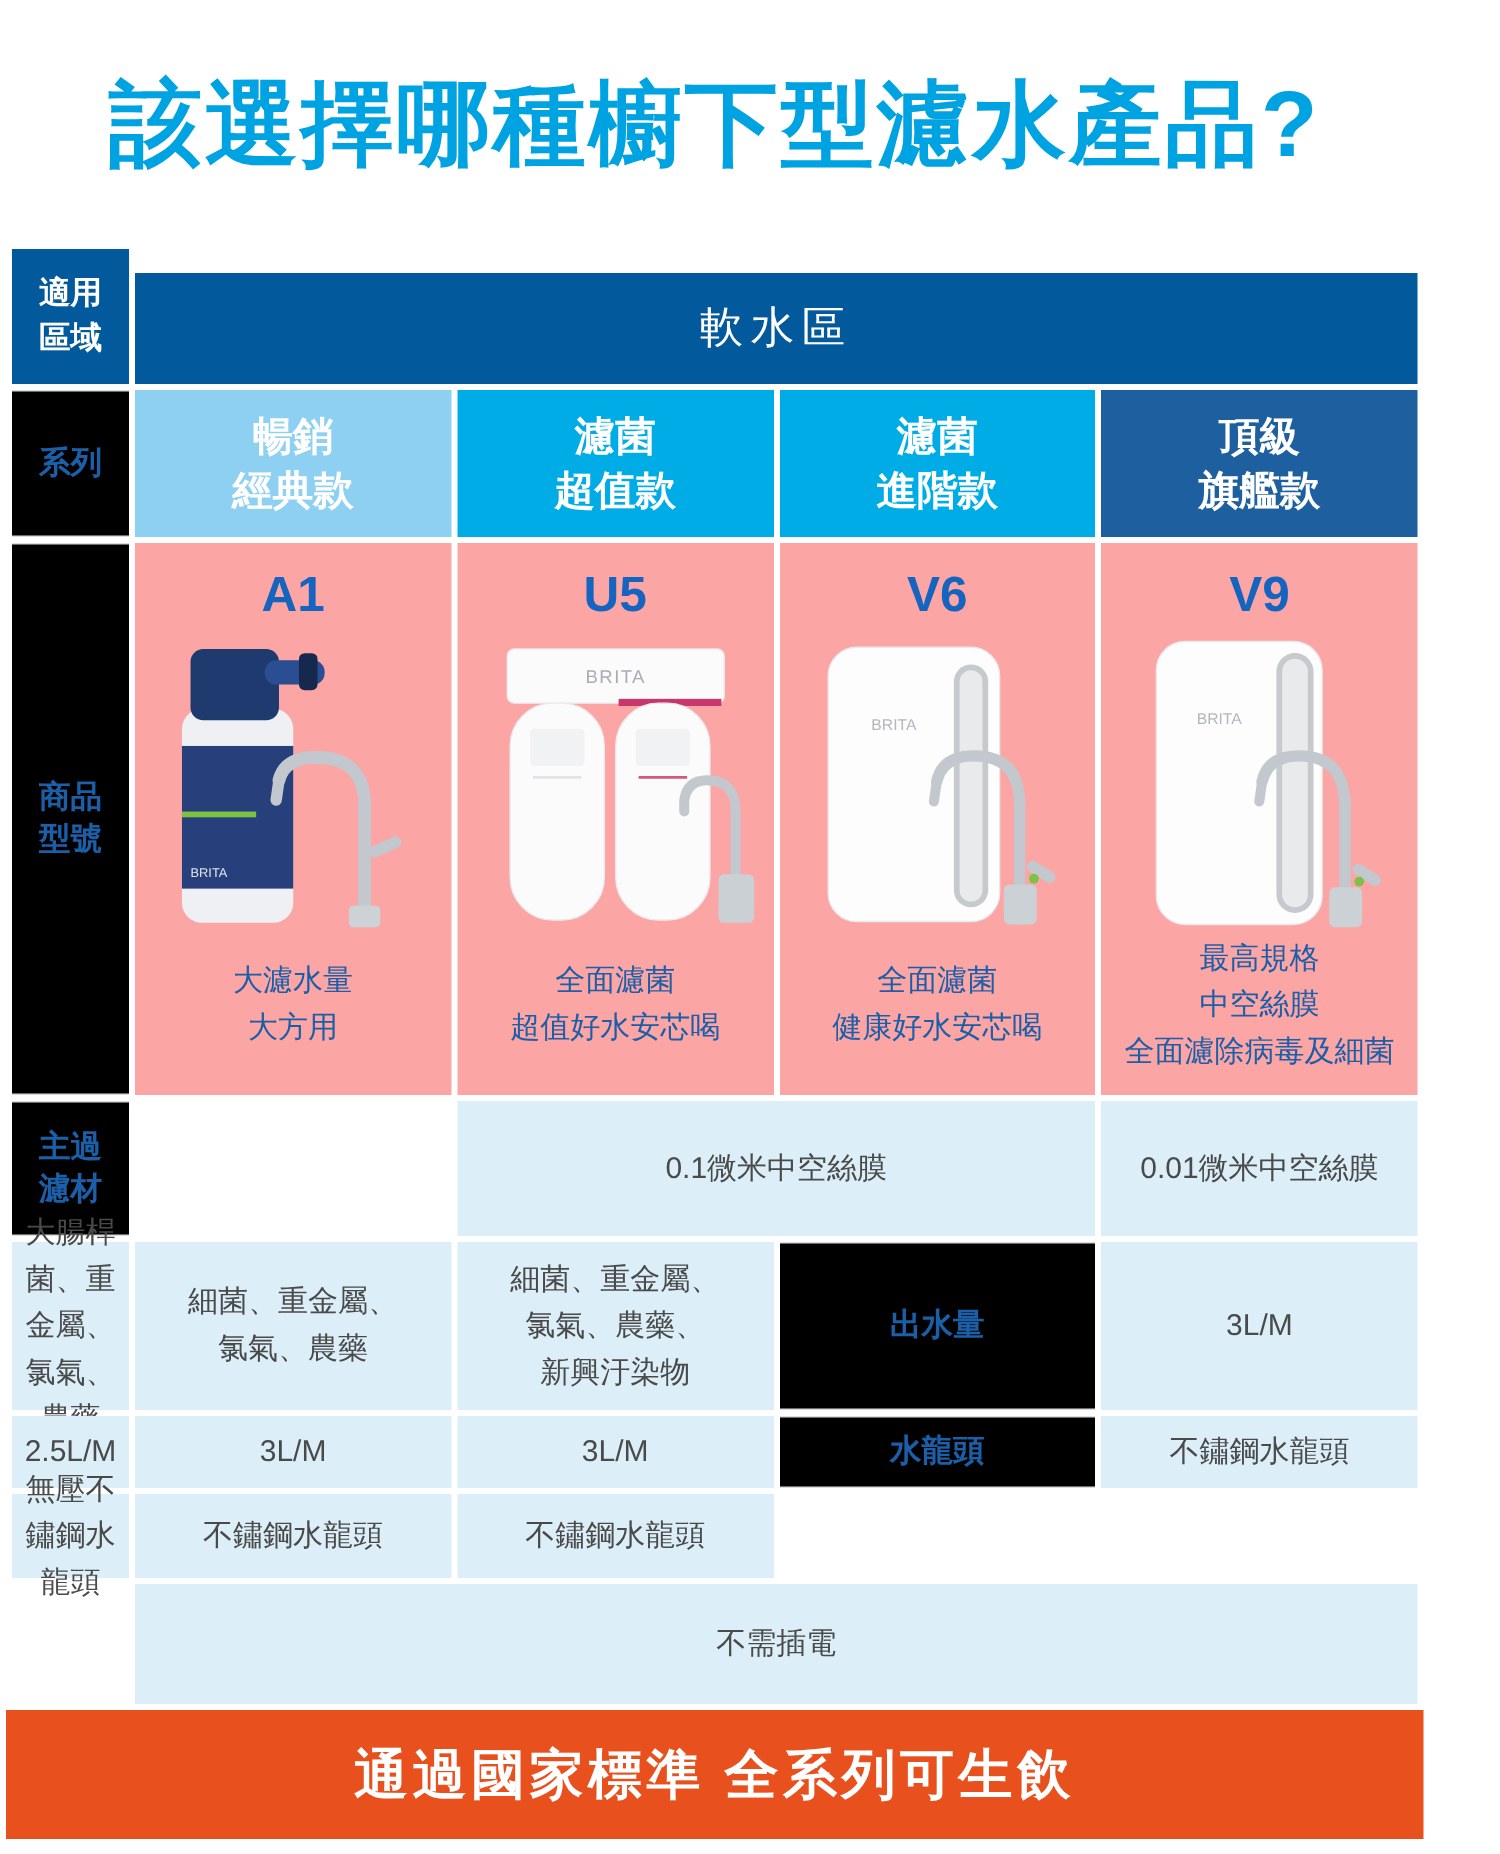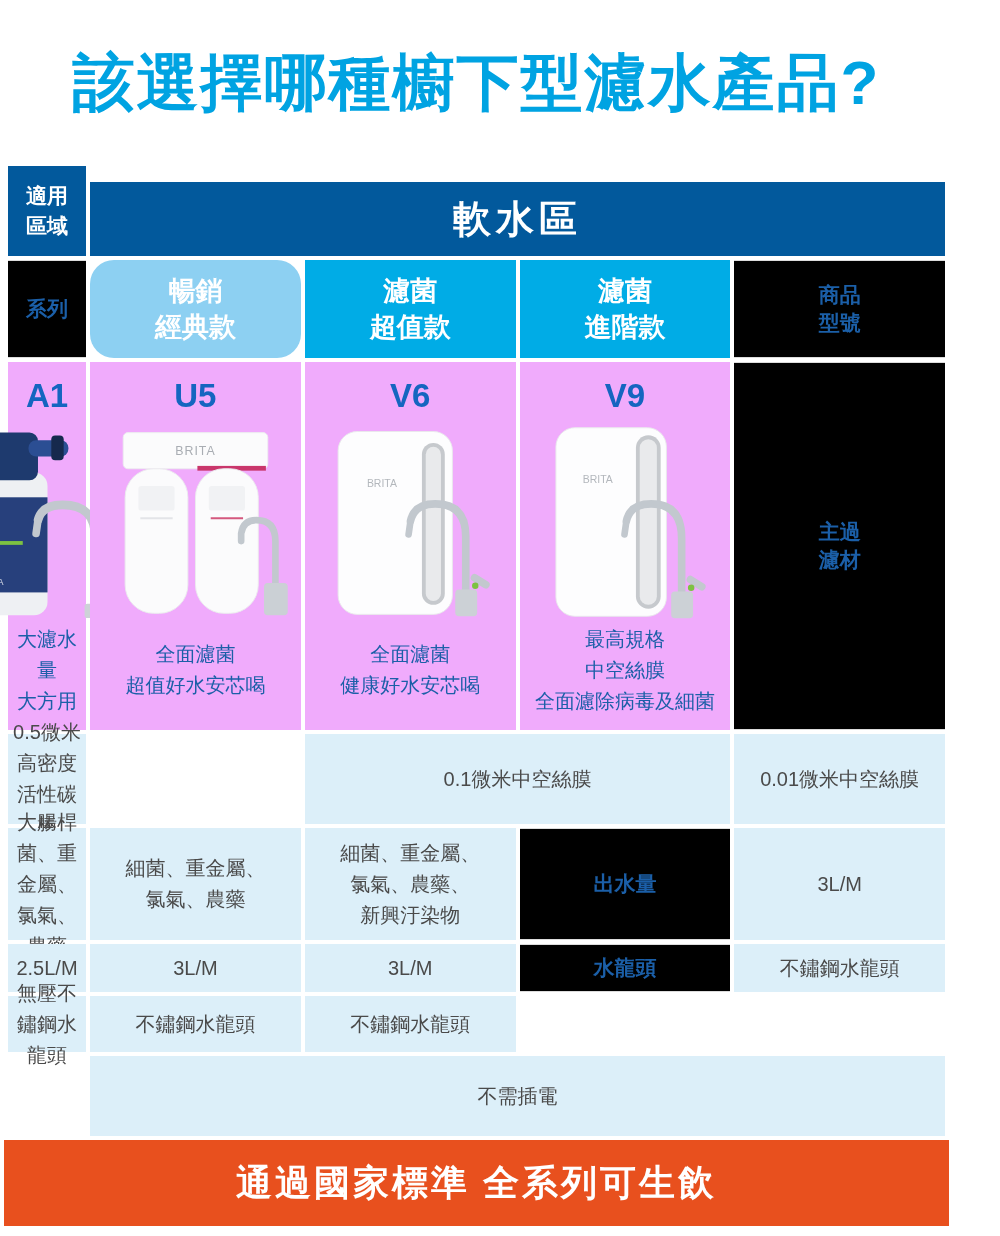--- a/index.html
+++ b/index.html
@@ -35,30 +35,30 @@
     background:#000000; color:#1B5FA8;
     font-size:21px; font-weight:bold; line-height:1.35;
     border-top:1px solid #dcdcdc; border-bottom:1px solid #dcdcdc;
   }
   .lbl-dark {
     background:#02599C; color:#ffffff;
     font-size:21px; font-weight:bold; line-height:1.45;
   }
   .region-hdr {
     grid-column:2/6; background:#02599C; color:#ffffff;
-    font-size:38px; font-weight:bold; letter-spacing:5px;margin-top:16px;
+    font-size:29px; font-weight:normal; letter-spacing:5px;margin-top:16px;
   }
   .series { color:#ffffff; font-size:27px; font-weight:bold; line-height:1.35; }
-  .s0 { background:#8DD0F2;border-radius:24px; }
+  .s0 { background:#8DD0F2; }
   .s1 { background:#00ACE6; }
   .s2 { background:#00ACE6; }
   .s3 { background:#1E5F9F; }
 
   .product {
-    background:#f0abfc; display:flex; flex-direction:column;
+    background:#fca5a5; display:flex; flex-direction:column;
     align-items:center; padding:8px 4px 12px;
   }
   .model { color:#1565C0; font-size:33px; font-weight:bold; height:52px; display:flex; align-items:center; }
   .pimg { flex:1; display:flex; align-items:center; justify-content:center; }
   .desc {
     color:#1C5FA8; font-size:20px; line-height:1.55; min-height:96px;
     display:flex; align-items:center; justify-content:center; white-space:pre-line;
     text-align:center;
   }
 
@@ -93,20 +93,22 @@
 區域</div>
     <div class="cell region-hdr">軟水區</div>
 
     <div class="cell lbl">系列</div>
     <div class="cell series s0">暢銷
 經典款</div>
     <div class="cell series s1">濾菌
 超值款</div>
     <div class="cell series s2">濾菌
 進階款</div>
+    <div class="cell series s3">頂級
+旗艦款</div>
 
     <div class="cell lbl">商品
 型號</div>
 
     <div class="cell product">
       <div class="model">A1</div>
       <div class="pimg">
         <svg width="195" height="195" viewBox="0 0 200 205">
 
           <rect x="22" y="50" width="78" height="150" rx="14" fill="#eef0f3"></rect>
@@ -199,22 +201,20 @@
           <circle cx="170" cy="174" r="3.4" fill="#7DC242"></circle>
         </svg>
       </div>
       <div class="desc">最高規格
 中空絲膜
 全面濾除病毒及細菌</div>
     </div>
 
     <div class="cell lbl">主過
 濾材</div>
-    <div class="cell lightblue">0.5微米高密度
-活性碳棒</div>
     <div class="cell lightblue span2">0.1微米中空絲膜</div>
     <div class="cell lightblue">0.01微米中空絲膜</div>
 
     <div class="cell lightblue">大腸桿菌、重金屬、
 氯氣、農藥</div>
     <div class="cell lightblue">細菌、重金屬、
 氯氣、農藥</div>
     <div class="cell lightblue">細菌、重金屬、
 氯氣、農藥、
 新興汙染物</div>

